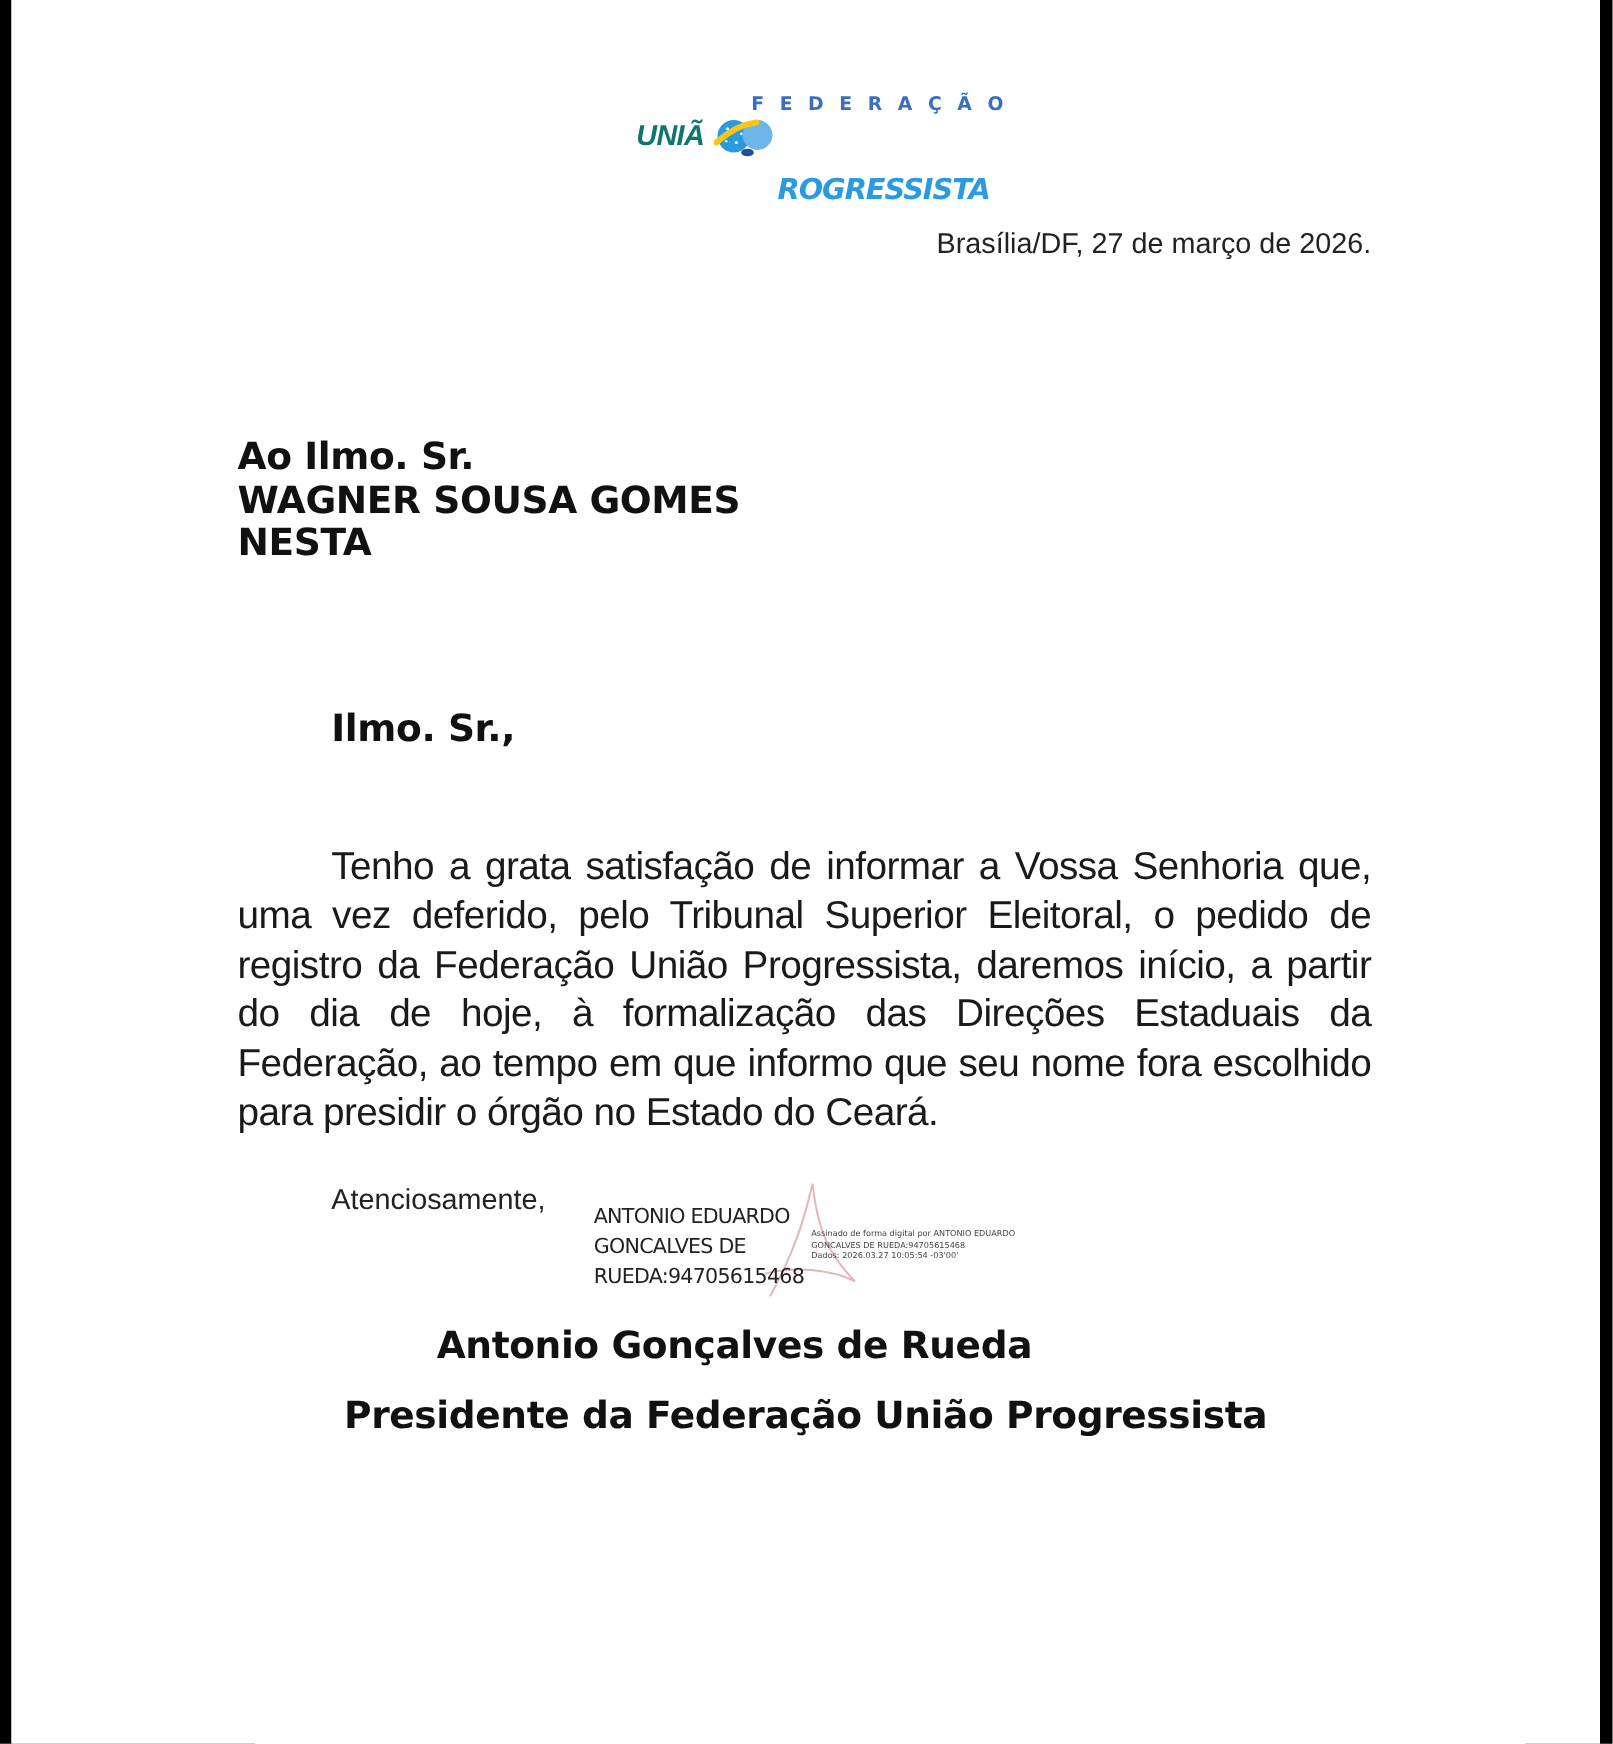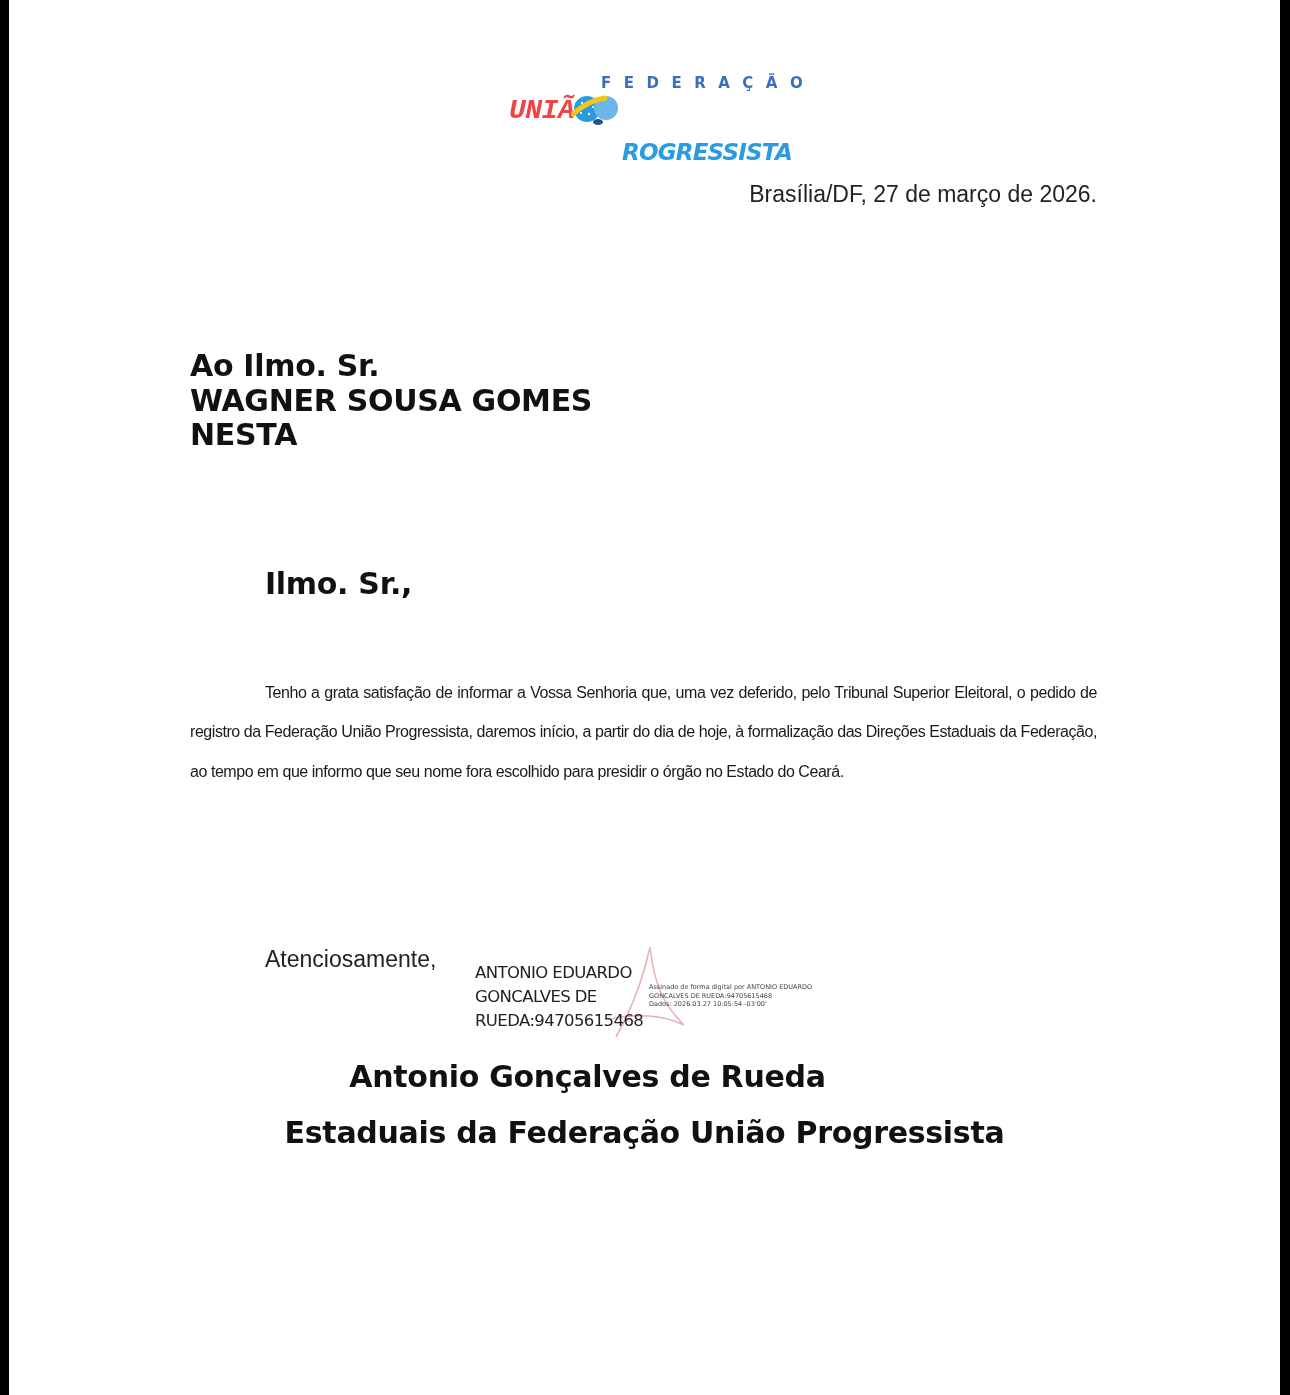--- a/index.html
+++ b/index.html
@@ -16,40 +16,40 @@
     .logo {
       position: absolute; left: 500px; top: 72px; width: 300px; height: 60px;
     }
     .logo .fed {
       position: absolute; left: 48px; top: 2px; width: 200px;
       font-family: "DejaVu Sans", sans-serif; font-size: 15px; font-weight: 600;
       letter-spacing: 12.5px; color: #3a6fc0; white-space: nowrap; margin-left: 44px;
     }
     .logo .uniao {
       position: absolute; left: 0; top: 23px;
-      font-family: Liberation Mono, monospace; font-size: 28px; font-weight: 800;
-      font-style: italic; color: #ef4444; letter-spacing: -0.5px;
+      font-family: Liberation Sans, sans-serif; font-size: 23px; font-weight: 800;
+      font-style: italic; color: #0f766e; letter-spacing: -0.5px;
     }
     .logo .prog {
       position: absolute; left: 113px; top: 23px;
       font-family: "DejaVu Sans", sans-serif; font-size: 23px; font-weight: 800;
       font-style: italic; color: #2a9be0; letter-spacing: -0.8px; margin-top: 44px;
     }
     .logo svg.emblem { position: absolute; left: 62px; top: 20px; }
 
     .text { position: absolute; white-space: nowrap; font-size: 23px; }
     .date { right: 183px; top: 181px; color: #222; }
     .bold { font-weight: bold; font-family: "DejaVu Sans", sans-serif; font-size: 30px; letter-spacing: -0.3px; }
 
     .addressee { position: absolute; left: 181px; top: 349px; line-height: 34.5px; }
     .salutation { left: 256px; top: 566px; }
 
     .body-para {
       position: absolute; left: 181px; top: 673px; width: 907px;
-      font-size: 16px; line-height: 39.4px; text-align: justify;
+      font-size: 31px; line-height: 39.4px; text-align: justify;
       color: #1a1a1a; font-family: "Liberation Sans Narrow", "Liberation Sans", sans-serif;
       letter-spacing: -0.45px;
     }
     .body-para .indent { display: inline-block; width: 75px; }
 
     .closing { left: 256px; top: 946px; color: #222; }
 
     .sig-block { position: absolute; left: 465px; top: 945px; width: 360px; height: 100px; }
     .sig-name {
       position: absolute; left: 1px; top: 16px; font-size: 16.5px; line-height: 24px;
@@ -110,15 +110,15 @@
       <div>RUEDA:94705615468</div>
     </div>
     <div class="sig-meta">
       <div>Assinado de forma digital por ANTONIO EDUARDO</div>
       <div>GONCALVES DE RUEDA:94705615468</div>
       <div>Dados: 2026.03.27 10:05:54 -03'00'</div>
     </div>
   </div>
 
   <div class="text bold signer-name">Antonio Gonçalves de Rueda</div>
-  <div class="text bold signer-title">Estaduais da Federação União Progressista</div>
+  <div class="text bold signer-title">Presidente da Federação União Progressista</div>
 
 </div>
 
 </body></html>

